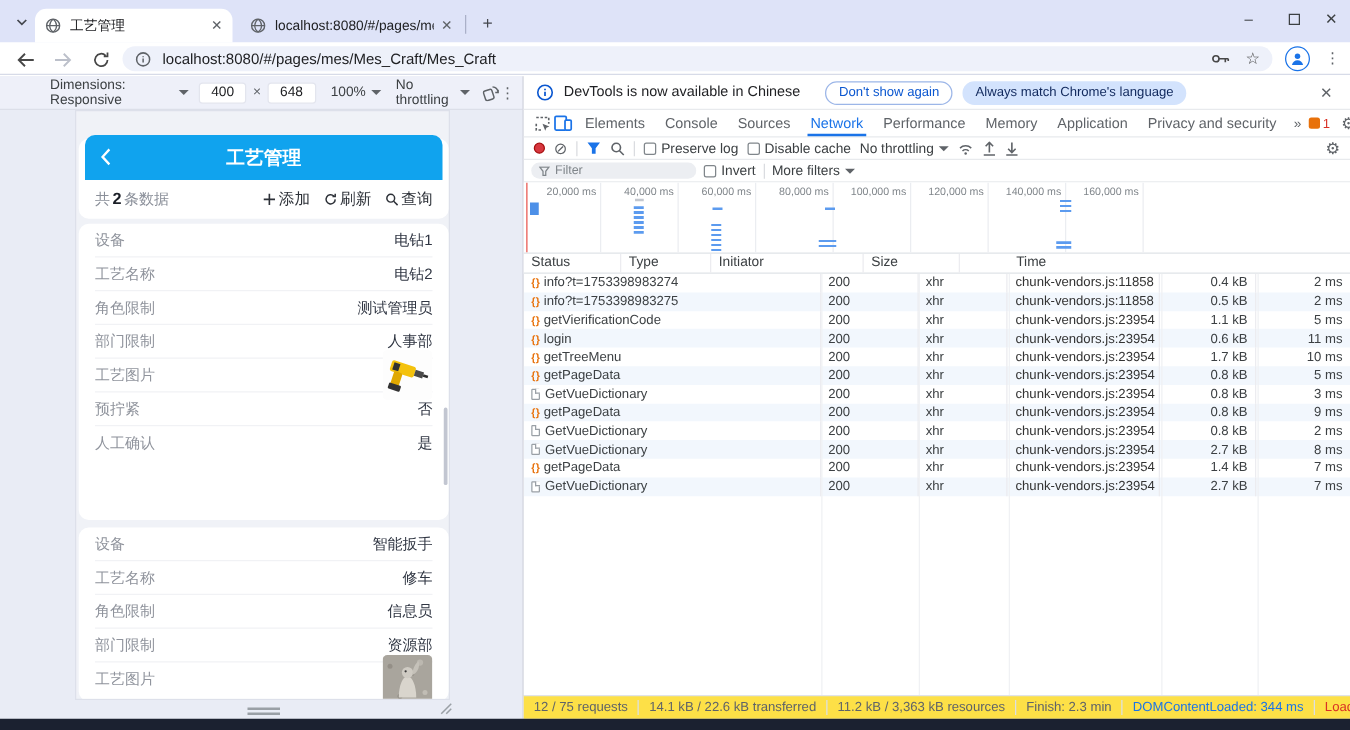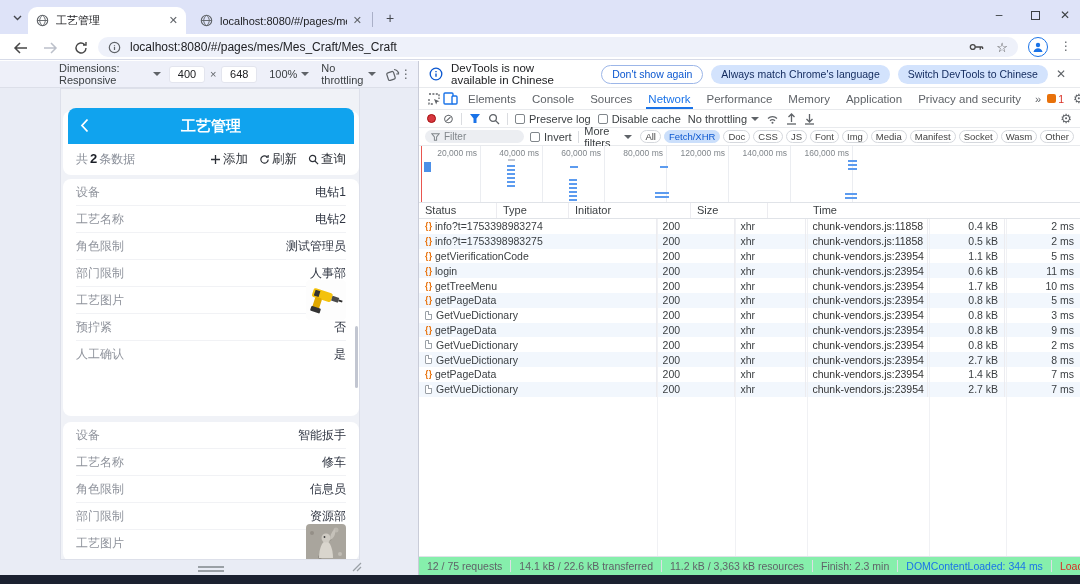--- a/index.html
+++ b/index.html
@@ -114,21 +114,21 @@
   .nrow{height:14.8px;display:flex;align-items:center;font-size:10.5px;color:#3c4043}
   .nrow:nth-child(even){background:#f2f7fd}
   .nrow .cell{height:100%;display:flex;align-items:center}
   .nrow .c4{justify-content:flex-end}.nrow .c5{justify-content:flex-end}
   .nrow .nm{display:flex;align-items:center;gap:4px;overflow:hidden;white-space:nowrap}
   .braces{color:#e8710a;font-size:8.5px;font-weight:bold;letter-spacing:-1px;flex:none}
   .docic{width:7px;height:9px;border:1px solid #9aa0a6;border-radius:1px;background:#fff;flex:none;position:relative}
   .docic::after{content:"";position:absolute;right:-1px;top:-1px;width:3px;height:3px;background:#fff;border-left:1px solid #9aa0a6;border-bottom:1px solid #9aa0a6}
   .initiator{color:#333}
   .collines{position:absolute;top:0;bottom:0;width:1px;background:#f0f1f4}
-  .statusbar{height:19px;flex:none;border-top:1px solid #e0e3e8;display:flex;align-items:center;font-size:10.5px;color:#5f6368;background:#86efac}
+  .statusbar{height:19px;flex:none;border-top:1px solid #e0e3e8;display:flex;align-items:center;font-size:10.5px;color:#5f6368;background:#fde047}
   .stitem{padding:0 8px;border-right:1px solid #dcdfe4;white-space:nowrap}
   .stitem:last-child{border-right:none}
   .stitem.blue{color:#1a73e8}
   .stitem.red{color:#d93025}
 
   .taskbar{position:absolute;left:0;top:575px;width:1080px;height:9px;background:#1b2130}
   svg{display:block}
 </style>
 </head>
 <body>
@@ -205,21 +205,21 @@
   <div class="avatar">
     <svg width="12" height="12" viewBox="0 0 12 12">
         <circle cx="6" cy="4" r="2.2" fill="#1a73e8"></circle>
         <path d="M1.5 11c.6-2.6 2.4-3.8 4.5-3.8S9.9 8.4 10.5 11z" fill="#1a73e8"></path>
       </svg>
   </div>
   <div class="browser-kebab kebab">⋮</div>
 
   <div class="device-pane">
     <div class="dev-toolbar">
-      <span class="lbl" style="margin-left:59px">
+      <span class="lbl" style="margin-left:40px">
         <span>Dimensions: Responsive</span>
           <span class="caret"></span>
       </span>
       <span class="dim-box" style="margin-left:8px">400</span>
       <span style="margin:0 5px;color:#5f6368">×</span>
       <span class="dim-box">648</span>
       <span class="lbl" style="margin-left:12px">
         <span>100%</span>
           <span class="caret"></span>
       </span>
@@ -402,21 +402,20 @@
     <div class="infobar">
       <span>
         <svg width="14" height="14" viewBox="0 0 14 14">
             <circle cx="7" cy="7" r="5.8" fill="none" stroke="#0b57d0" stroke-width="1.3"></circle>
             <path d="M7 6.4v3.4M7 4v1.2" stroke="#0b57d0" stroke-width="1.4"></path>
           </svg>
       </span>
       <span class="msg">DevTools is now available in Chinese</span>
       <span class="pill outline">Don't show again</span>
       <span class="pill tonal">Always match Chrome's language</span>
-      <span class="pill tonal">Switch DevTools to Chinese</span>
       <span class="x">✕</span>
     </div>
 
     <div class="dt-tabs">
       <span class="ic">
         <svg width="14" height="14" viewBox="0 0 14 14">
             <path d="M2 2h10v5" stroke="#5f6368" stroke-width="1.3" fill="none" stroke-dasharray="2 1.4"></path>
             <path d="M2 7v5h4" stroke="#5f6368" stroke-width="1.3" fill="none" stroke-dasharray="2 1.4"></path>
             <path d="M7 7l5.5 2.2-2.4.9-.9 2.4z" fill="#5f6368"></path>
           </svg>
@@ -514,59 +513,34 @@
       </span>
       <span class="ctl-label">
         <span class="chk"></span>
         <span>Invert</span>
       </span>
       <span class="vd"></span>
       <span class="ctl-label">
         <span>More filters</span>
           <span class="caret"></span>
       </span>
-      <span class="chips">
-
-          <span class="chip">All</span>
-
-          <span class="chip selected">Fetch/XHR</span>
-
-          <span class="chip">Doc</span>
-
-          <span class="chip">CSS</span>
-
-          <span class="chip">JS</span>
-
-          <span class="chip">Font</span>
-
-          <span class="chip">Img</span>
-
-          <span class="chip">Media</span>
-
-          <span class="chip">Manifest</span>
-
-          <span class="chip">Socket</span>
-
-          <span class="chip">Wasm</span>
-
-          <span class="chip">Other</span>
-        </span>
     </div>
 
     <div class="overview">
       <span class="ruler">
 
           <span class="tick">20,000 ms</span>
 
           <span class="tick">40,000 ms</span>
 
           <span class="tick">60,000 ms</span>
 
           <span class="tick">80,000 ms</span>
 
+          <span class="tick">100,000 ms</span>
 
           <span class="tick">120,000 ms</span>
 
           <span class="tick">140,000 ms</span>
 
           <span class="tick">160,000 ms</span>
         </span>
       <span>
         
       

